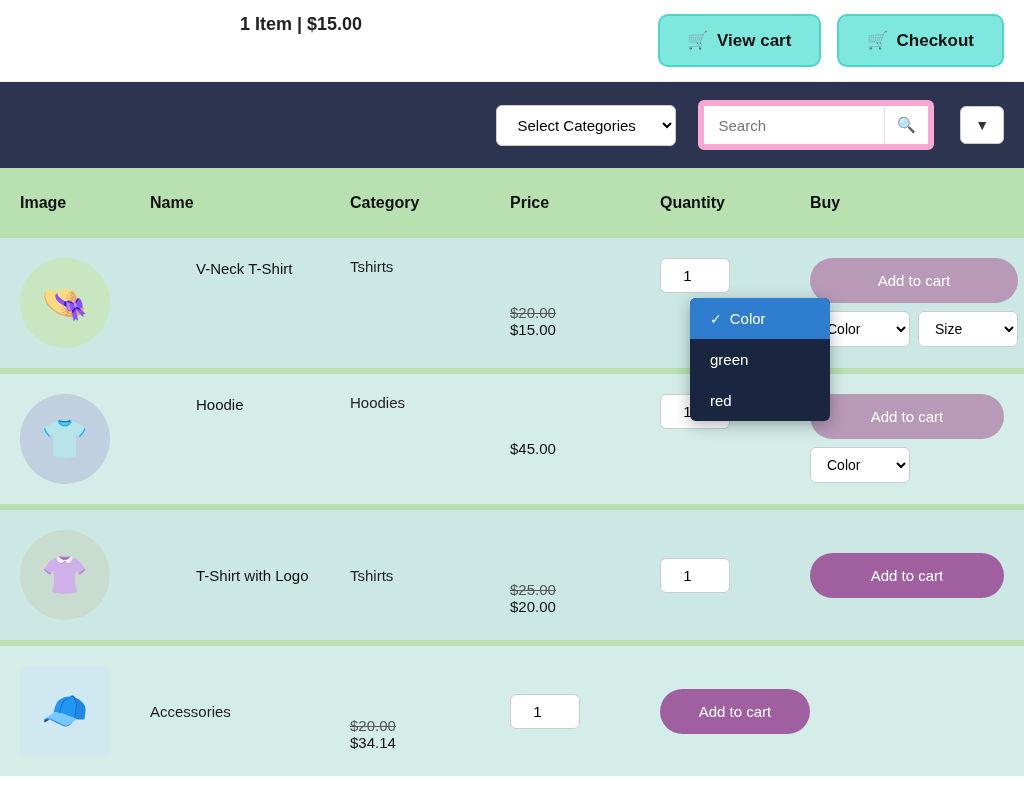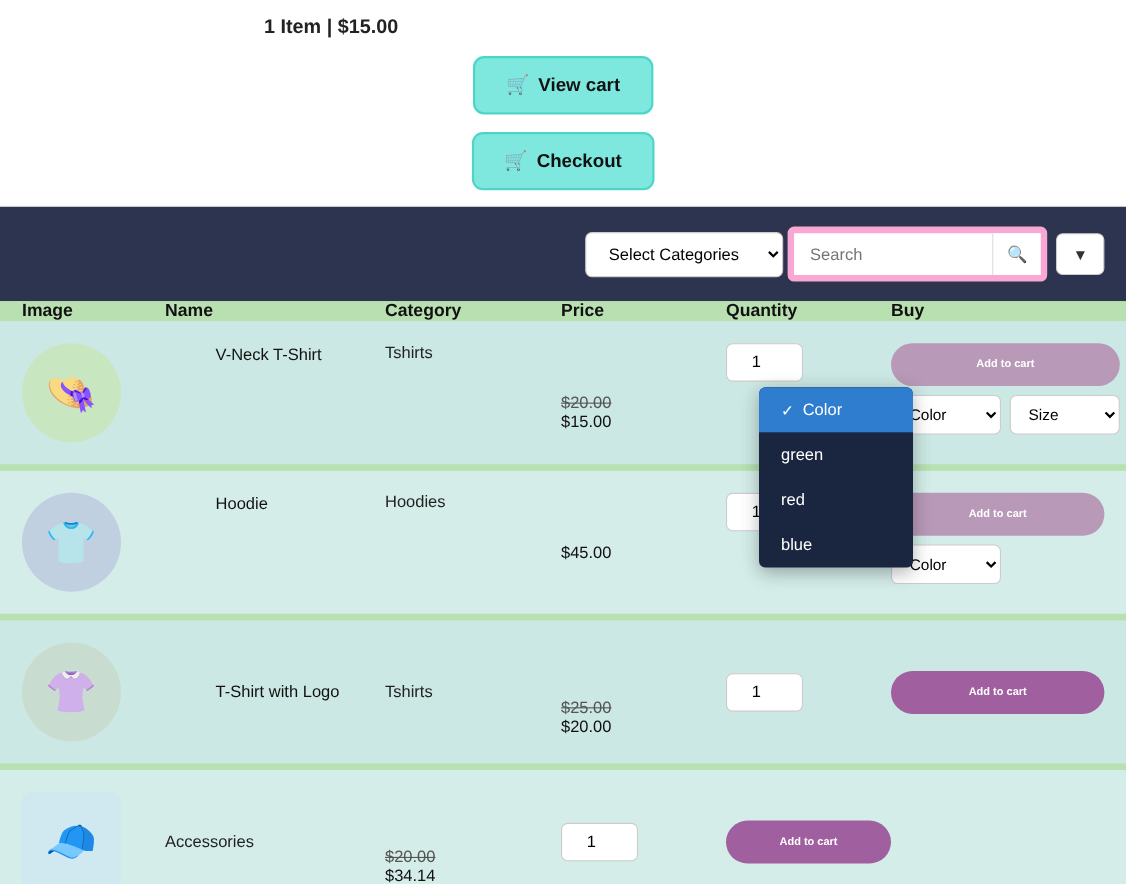--- a/index.html
+++ b/index.html
@@ -1,27 +1,26 @@
 <!DOCTYPE html>
 <html><head>
   <meta charset="utf-8">
   <style>
     * { box-sizing: border-box; margin: 0; padding: 0; }
     body { font-family: 'Segoe UI', Arial, sans-serif; background: #fff; width: 1024px; }
 
     
     .top-bar {
       display: flex;
-      align-items: center;
+      align-items: flex-start;
       justify-content: flex-end;
       padding: 14px 20px;
       gap: 16px;
       background: #fff;
       border-bottom: 1px solid #eee;
-      flex-direction: column;
     }
     .cart-summary {
       font-size: 18px;
       font-weight: 600;
       color: #222;
       margin-right: auto;
       margin-left: 220px;
     }
     .btn-view-cart, .btn-checkout {
       padding: 14px 28px;
@@ -40,21 +39,21 @@
       
     }
 
     
     .nav-bar {
       background: #2d3450;
       padding: 18px 20px;
       display: flex;
       align-items: center;
       justify-content: flex-end;
-      gap: 4px;
+      gap: 22px;
     }
     .select-categories {
       padding: 10px 16px;
       border: 1px solid #ccc;
       border-radius: 6px;
       font-size: 15px;
       background: #fff;
       cursor: pointer;
       min-width: 180px;
     }
@@ -94,21 +93,21 @@
     }
 
     
     .product-table {
       width: 100%;
       background: #b8e0b0;
     }
     .table-header {
       display: grid;
       grid-template-columns: 130px 200px 160px 150px 150px 1fr;
-      padding: 0 20px;
+      padding: 26px 20px;
       font-weight: 700;
       font-size: 16px;
       color: #111;
       background: #b8e0b0;
     }
 
     
     .product-row {
       display: grid;
       grid-template-columns: 130px 200px 160px 150px 150px 1fr;
@@ -176,22 +175,22 @@
       text-align: center;
       background: #fff;
     }
 
     .btn-add-to-cart {
       padding: 14px 20px;
       background: #a060a0;
       color: #fff;
       border: none;
       border-radius: 30px;
-      font-size: 10px;
-      font-weight: 700;
+      font-size: 15px;
+      font-weight: 400;
       cursor: pointer;
       white-space: nowrap;
     }
     .btn-add-to-cart.disabled {
       background: #b89ab8;
       cursor: default;
     }
     .variant-select {
       padding: 8px 12px;
       border: 1px solid #ccc;
@@ -338,23 +337,20 @@
         <div class="dropdown-popup-item selected">
           <span class="checkmark">✓</span>
           <span>Color</span>
         </div>
         <div class="dropdown-popup-item">
           <span>green</span>
         </div>
         <div class="dropdown-popup-item">
           <span>red</span>
         </div>
-        <div class="dropdown-popup-item">
-          <span>blue</span>
-        </div>
       </div>
     </div>
 
     <div class="product-row" style="background:#d4ede8; align-items:flex-start; padding-top:20px; padding-bottom:20px;">
       <div>
         <div class="product-image-circle" style="background:#c0d0e0;">
           <span style="font-size:38px;">👕</span>
         </div>
       </div>
       <div class="product-name">Hoodie</div>

